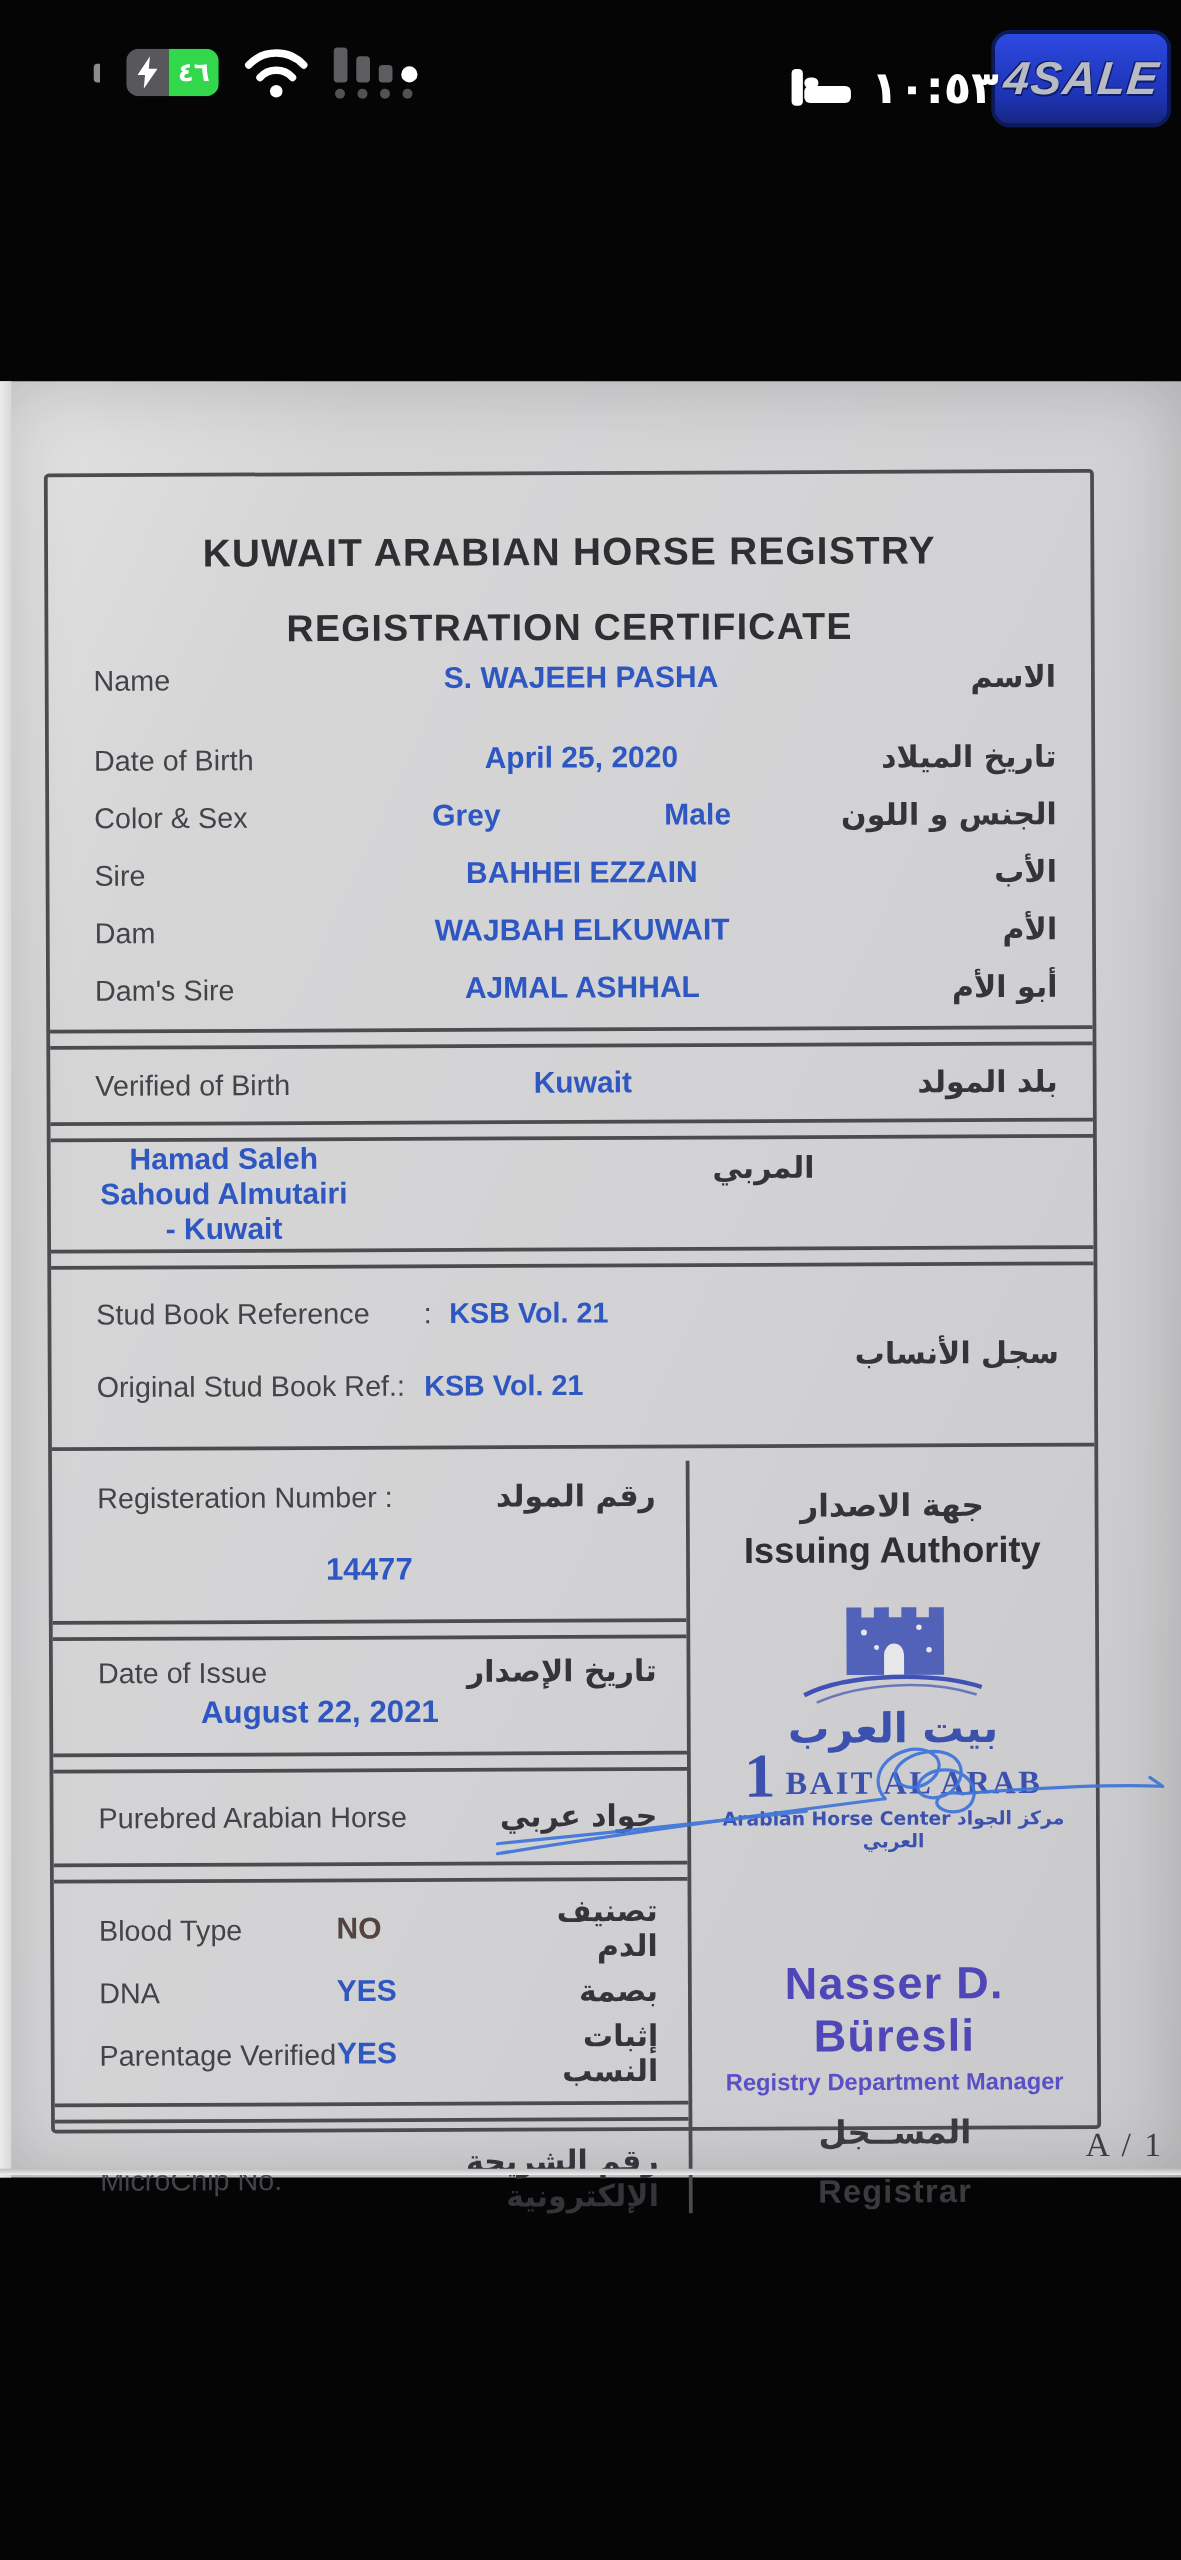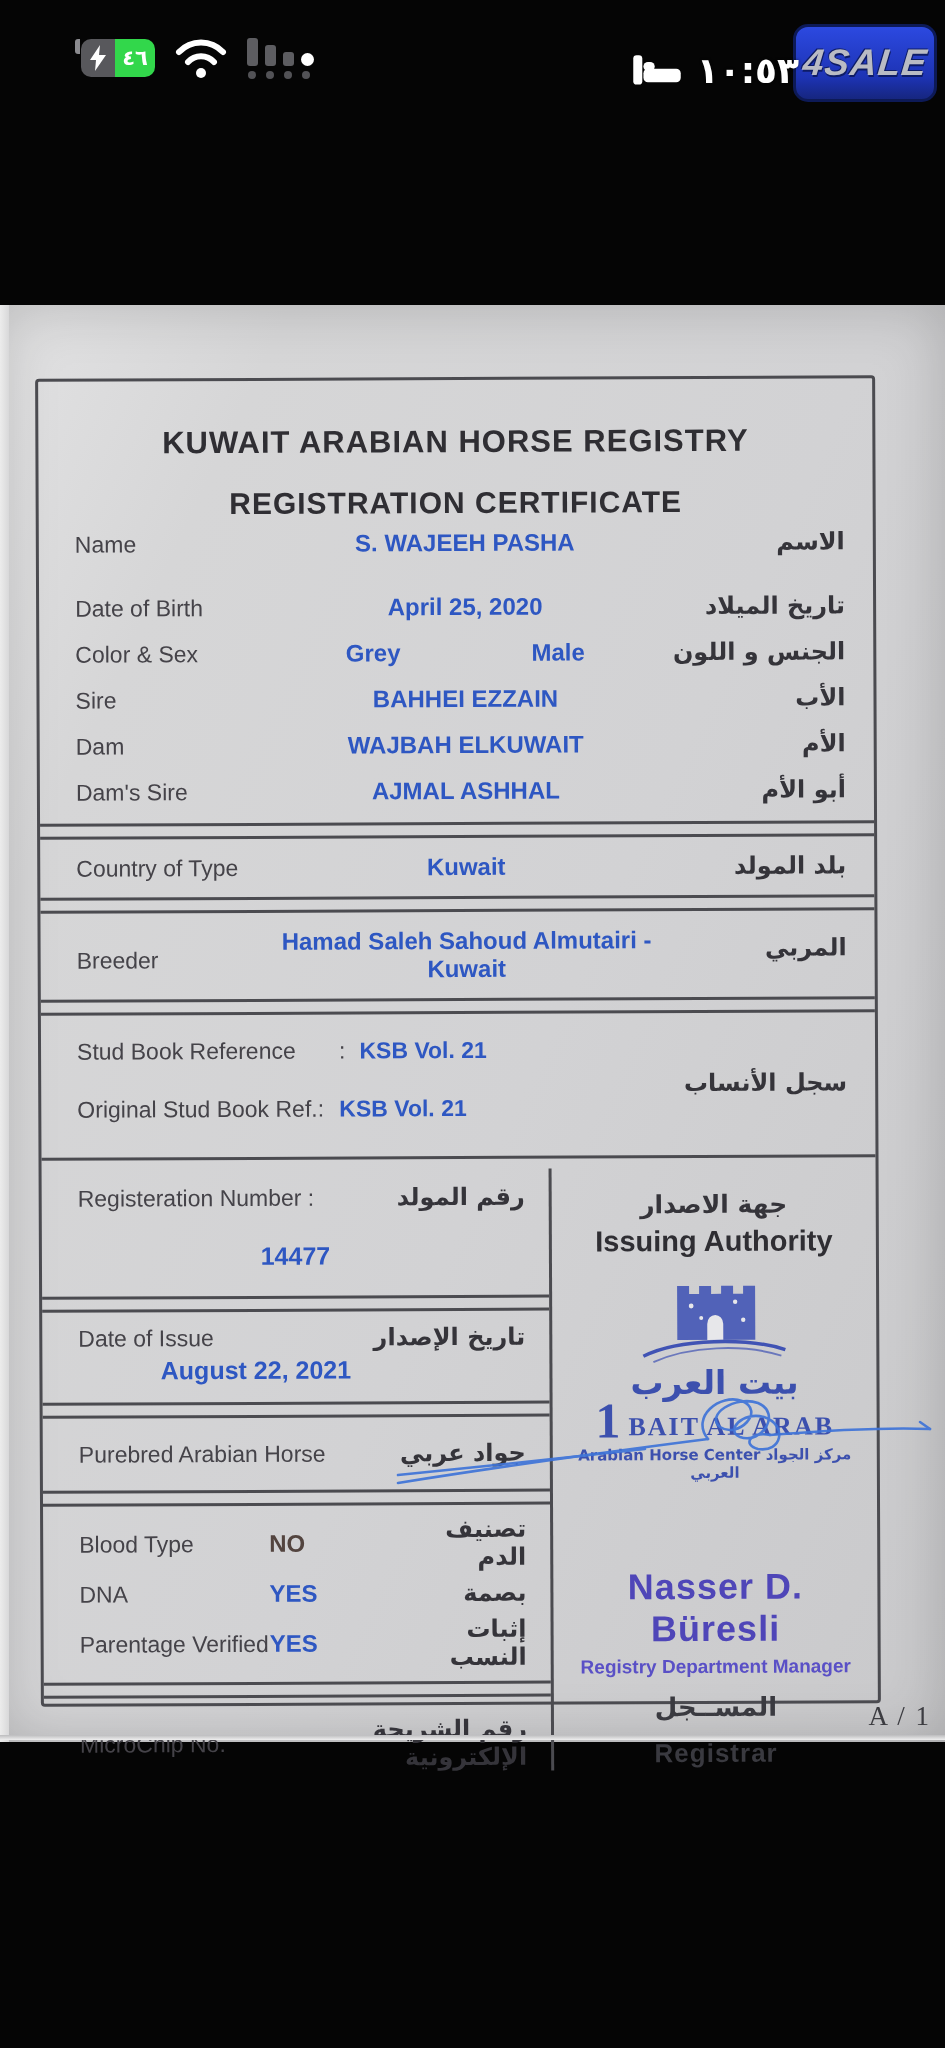--- a/index.html
+++ b/index.html
@@ -2,21 +2,21 @@
 <html lang="en"><head>
 <meta charset="utf-8">
 <style>
   html,body{margin:0;padding:0;background:#000;}
   .screen{position:relative;width:945px;height:2048px;background:#050505;overflow:hidden;
           font-family:"Liberation Sans",sans-serif;}
 
   
   .statusbar{position:absolute;top:24px;left:0;width:100%;height:78px;}
   .sb-left{position:absolute;left:75px;top:12px;display:flex;align-items:center;gap:18px;}
-  .battery{position:relative;display:flex;}
+  .battery{position:relative;display:flex;align-items:center;gap:20px;}
   .bat-nub{width:5px;height:15px;background:#8b8b8f;border-radius:3px 0 0 3px;margin-right:1px;}
   .bat-body{width:74px;height:38px;border-radius:10px;overflow:hidden;display:flex;}
   .bat-left{width:46%;background:#58585c;display:flex;align-items:center;justify-content:center;}
   .bat-right{width:54%;background:#32d74b;display:flex;align-items:center;justify-content:center;
              color:#fff;font-weight:700;font-size:21px;font-family:"DejaVu Sans",sans-serif;}
   .wifi{width:56px;height:44px;}
   .signal{display:flex;flex-direction:column;gap:5px;}
   .sig-bars{display:flex;align-items:flex-end;gap:7px;}
   .sig-bars i{display:block;width:11px;border-radius:3px;background:#5d5d61;}
   .sig-bars i.b1{height:28px}.sig-bars i.b2{height:21px}.sig-bars i.b3{height:14px}
@@ -228,29 +228,28 @@
         </div>
         <div class="row">
           <span class="en">Dam's Sire</span>
           <span class="val">AJMAL ASHHAL</span>
           <span class="ar">أبو الأم</span>
         </div>
       </div>
 
       <div class="sec gap topline country">
         <div class="row">
-          <span class="en">Country of Type</span>
+          <span class="en">Verified of Birth</span>
           <span class="val">Kuwait</span>
           <span class="ar">بلد المولد</span>
         </div>
       </div>
 
       <div class="sec gap topline breeder">
         <div class="row">
-          <span class="en">Breeder</span>
           <span class="val">Hamad Saleh Sahoud Almutairi - Kuwait</span>
           <span class="ar">المربي</span>
         </div>
       </div>
 
       <div class="sec gap topline studbook">
         <div class="sb-row">
           <span class="lab">Stud Book Reference</span>
           <span>:</span>
           <span class="kv">KSB Vol. 21</span>

